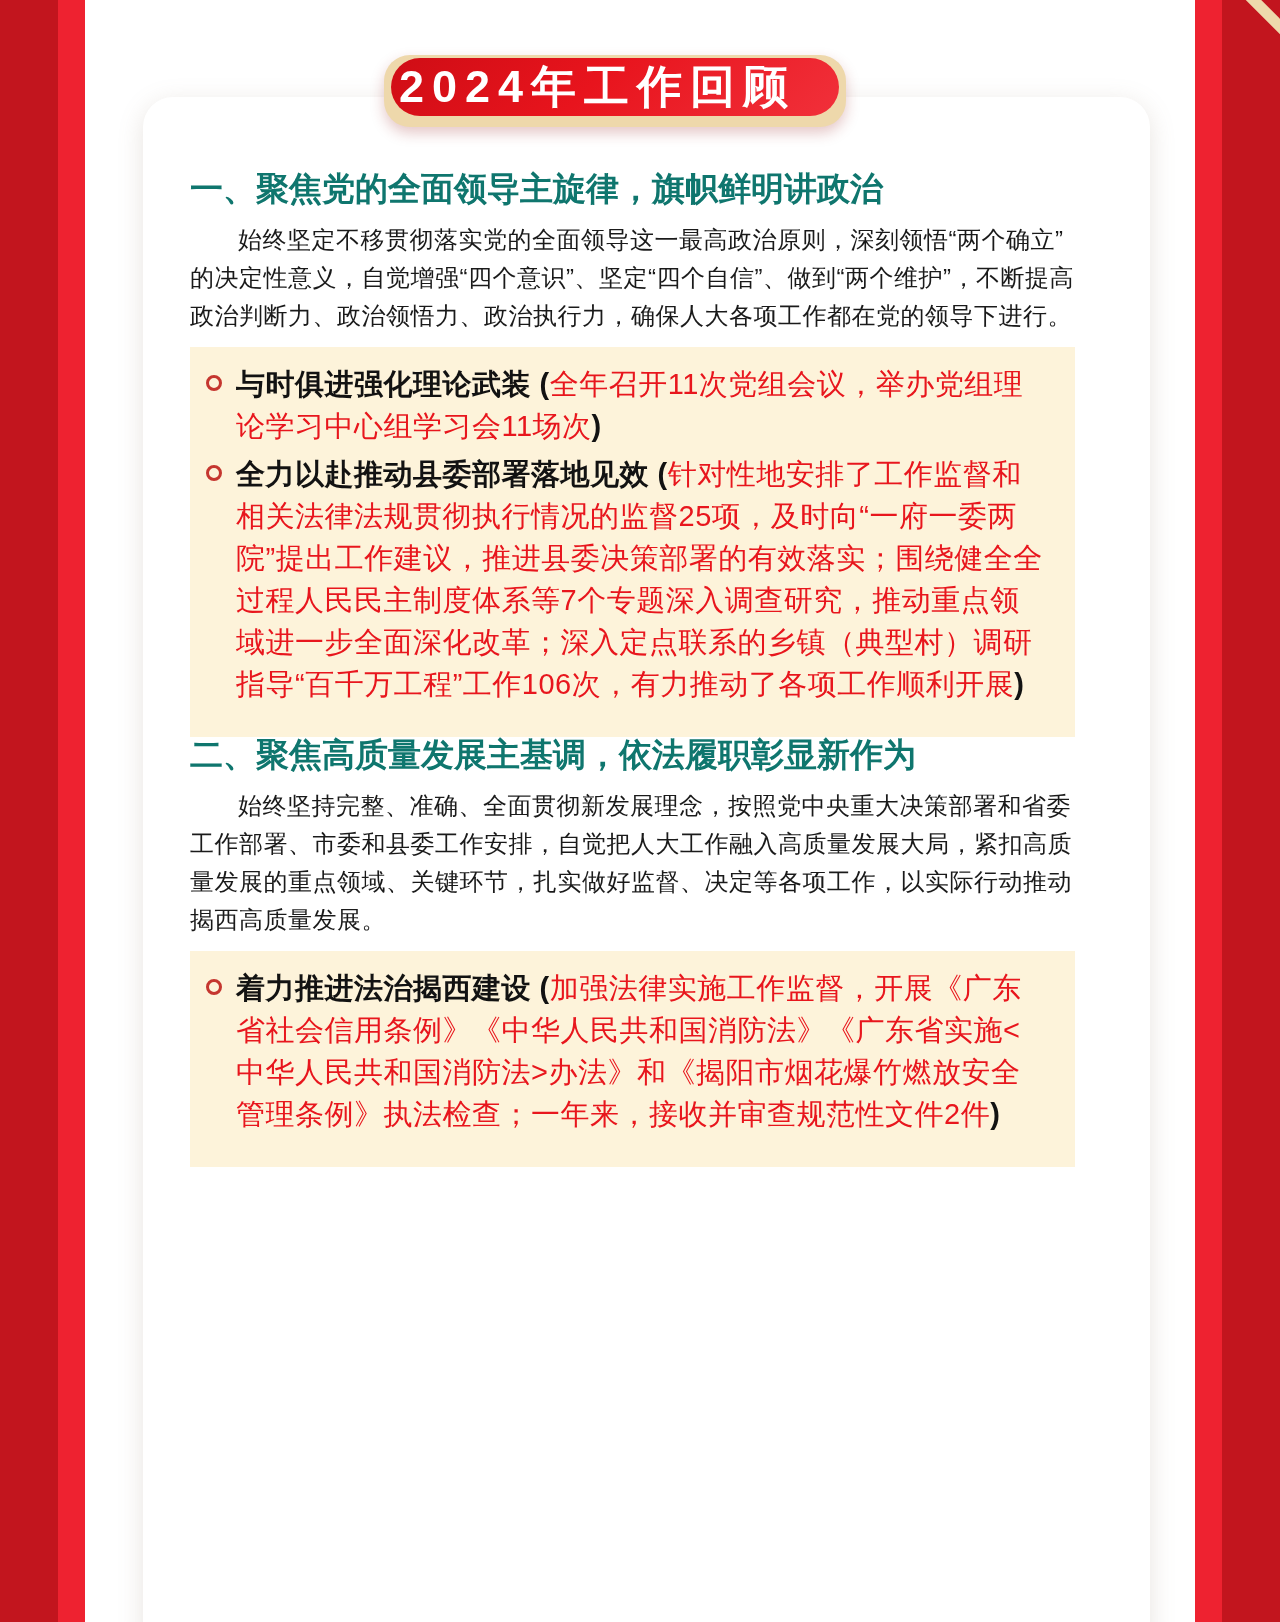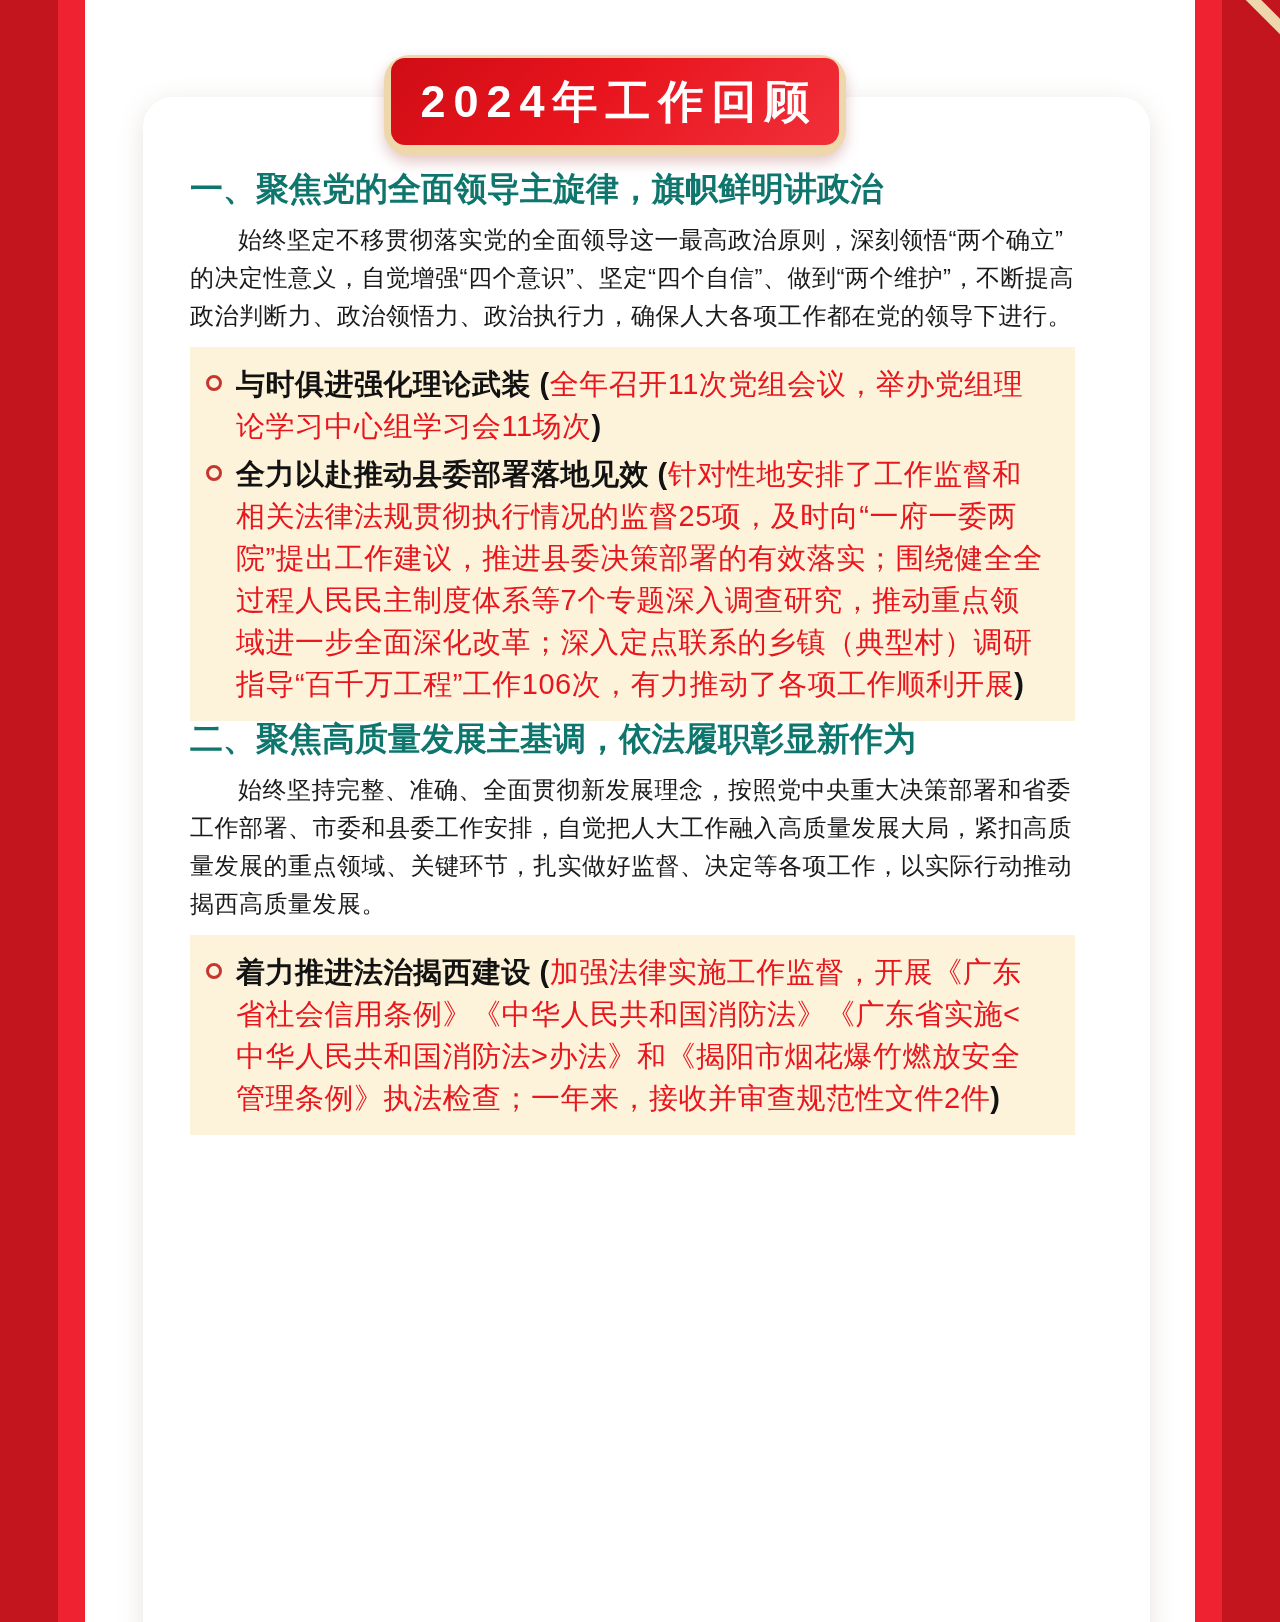--- a/index.html
+++ b/index.html
@@ -30,44 +30,44 @@
   }
   
   .banner-wrap{
     position:absolute;left:384px;top:55px;z-index:5;
     background:#eed8ab;border-radius:26px;
     padding:3px 7px 11px 7px;
     box-shadow:0 6px 14px rgba(150,30,30,0.25);
   }
   .banner{
     background:linear-gradient(135deg,#cf0d15 0%,#e8141d 45%,#f1303a 100%);
-    border-radius:14px;
-    min-width:448px;height:87px;
-    display:flex;align-items:center;justify-content:center;
+    border-radius:30px;
+    min-width:448px;height:58px;
+    display:flex;align-items:center;justify-content:flex-start;
   }
   .banner span{
     color:#ffffff;font-size:45px;font-weight:700;letter-spacing:8px;
     padding-left:8px; 
   }
   
   h2.sec-heading{
     margin:0 0 14px 0;
     font-size:33px;line-height:36px;font-weight:700;color:#0f766e;
   }
   h2.sec-heading.second{}
   
   p.intro{
     margin:0 0 12px 0;
     font-size:24px;line-height:38px;color:#1a1a1a;
     text-indent:2em;letter-spacing:0.5px;
   }
   
   .panel{
     background:#fdf3da;
-    padding:16px 26px 16px 14px;
+    padding:16px 26px 32px 14px;
     box-sizing:border-box;
   }
   .item{
     position:relative;
     padding-left:32px;
     font-size:29px;line-height:42px;letter-spacing:0.5px;
     margin-bottom:6px;
   }
   .item:last-child{margin-bottom:0;}
   .marker{

